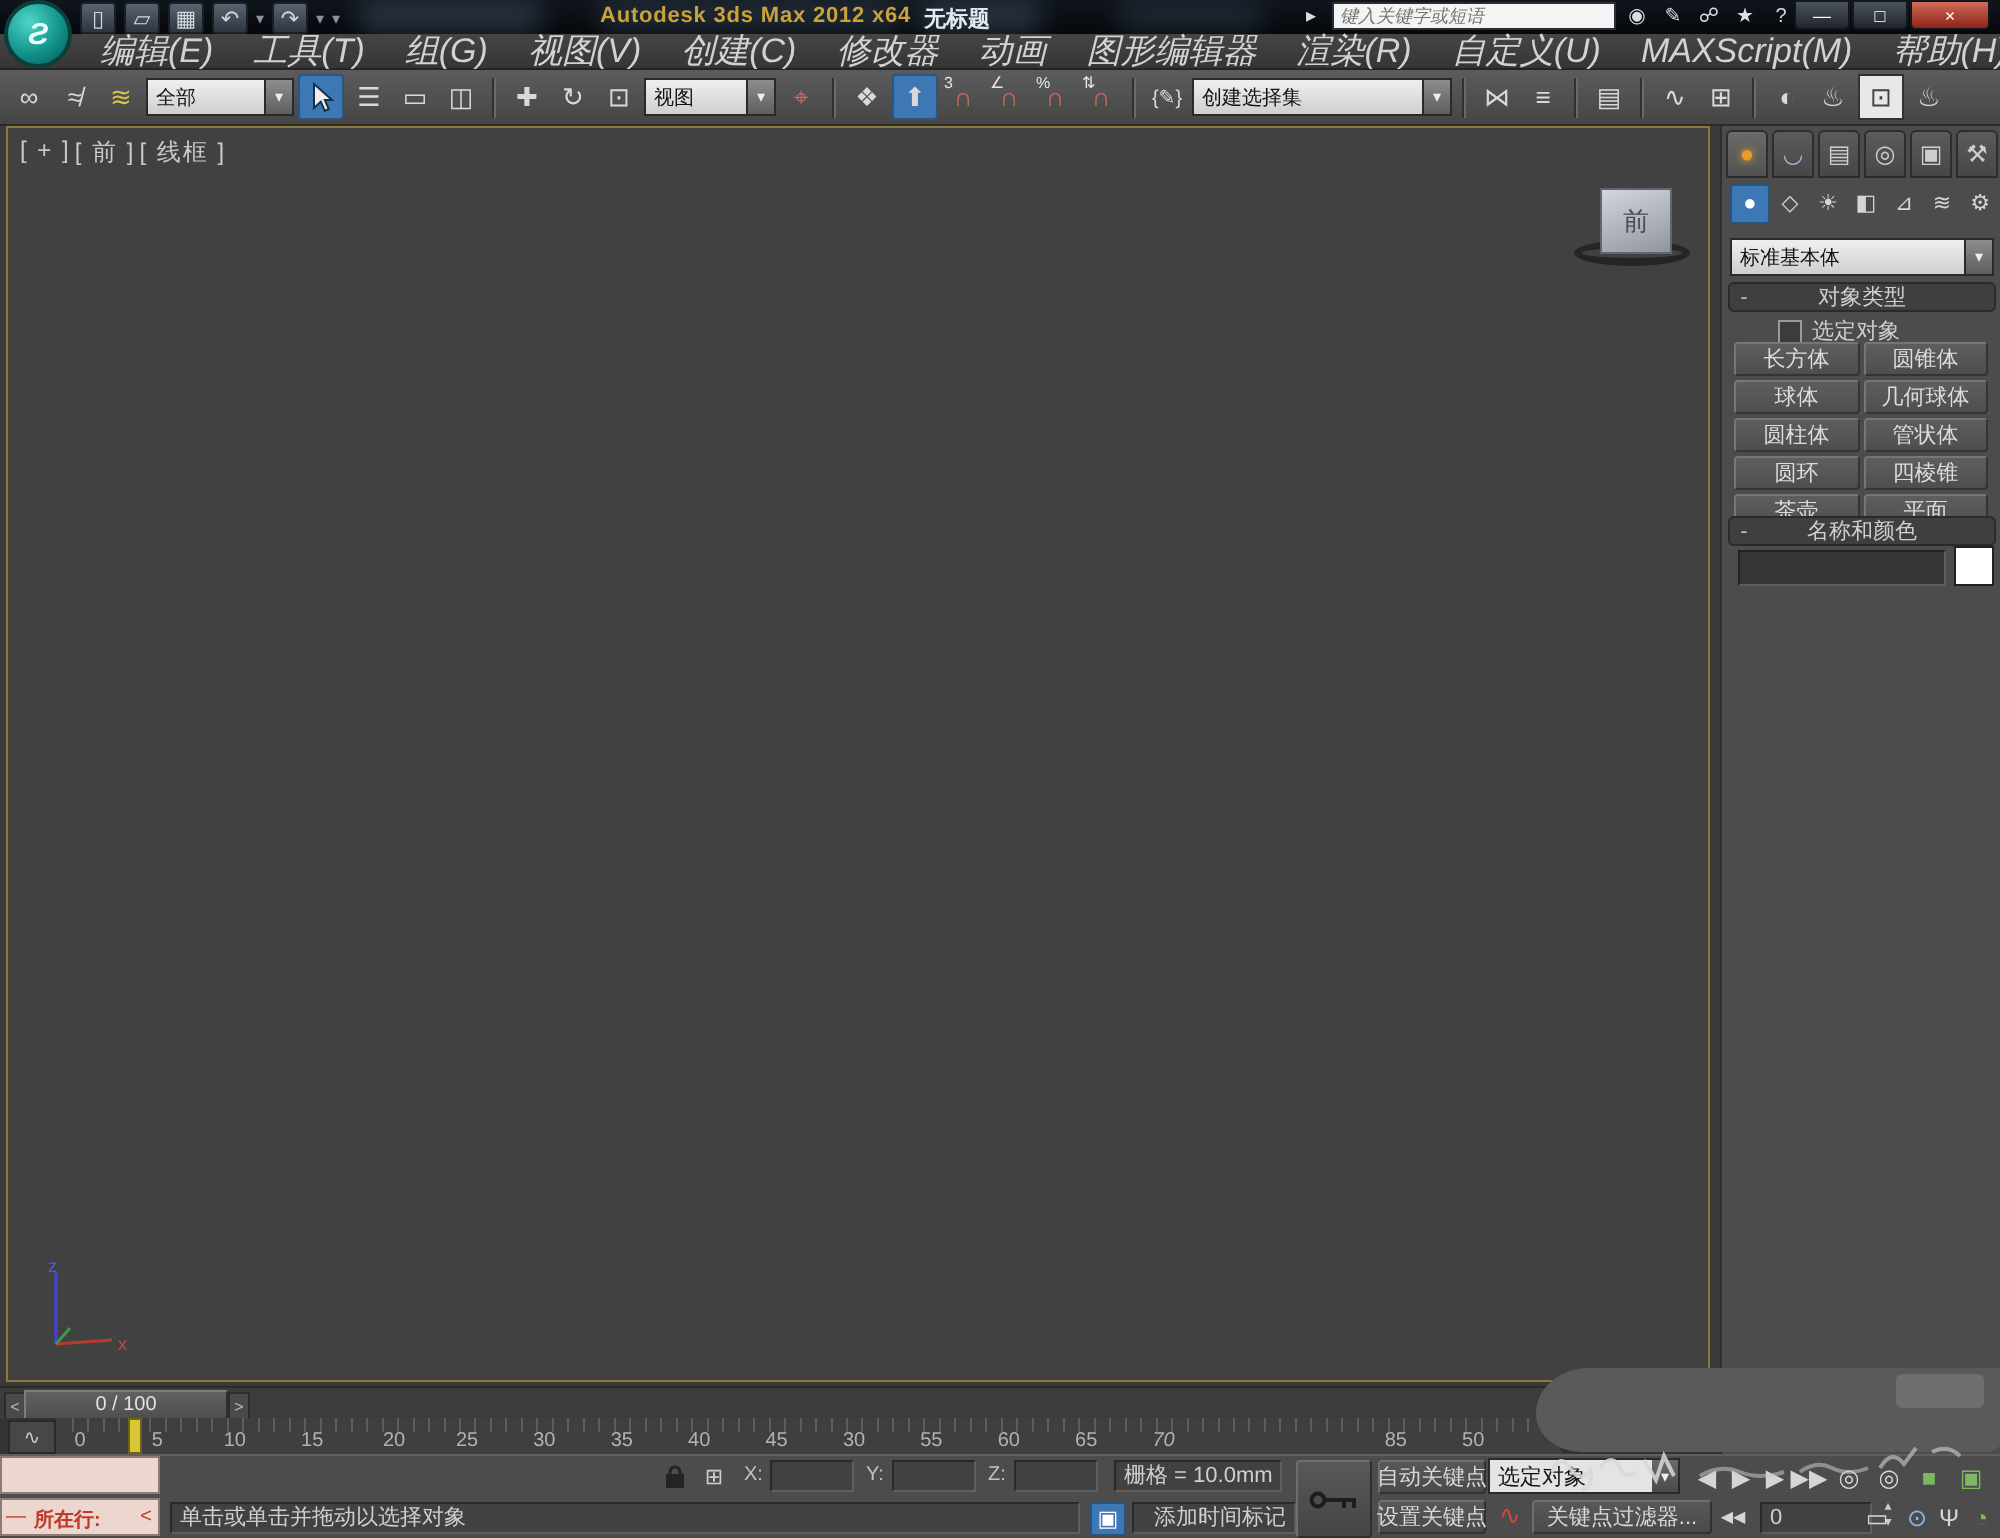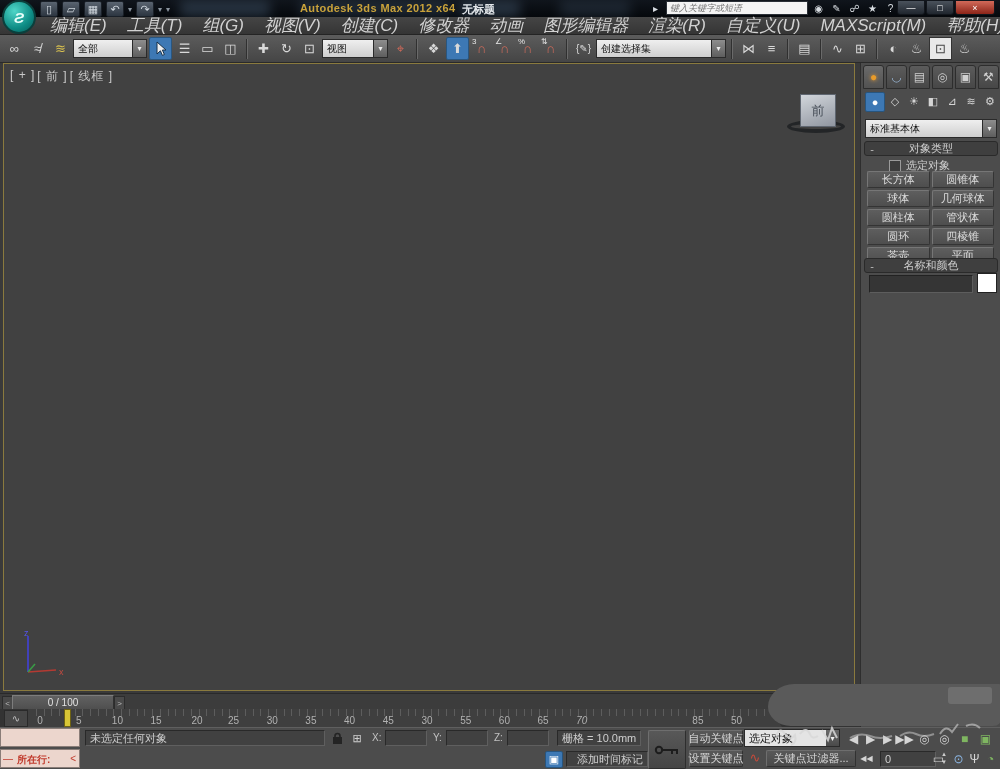--- a/index.html
+++ b/index.html
@@ -354,21 +354,20 @@
       <span class="tick-label" style="left: 592.5px; margin-top: 45px;">75</span>
       <span class="tick-label" style="left: 635px; margin-top: 36px;">80</span>
       <span class="tick-label" style="left: 669.9px;">85</span>
       <span class="tick-label" style="left: 708.6px;">50</span>
     </div>
 </div>
 
 <div id="statusbar">
   <div class="srow" style="top:0">
     <div class="pinkbox" style="left:0;top:1;width:80px;height:19px"></div>
-    <div class="sunken stext" style="left:85px;top:2px;width:240px">未选定任何对象</div>
     <span class="sicon" style="left:329px">
       <svg width="11" height="13" viewBox="0 0 11 13">
           <path d="M3 5 V4 a2.5 2.5 0 0 1 5 0 V5" fill="none" stroke="#242424" stroke-width="1.6"></path>
           <rect x="1" y="5" width="9" height="7" fill="#242424"></rect>
         </svg>
     </span>
     <span class="sicon" style="left:349px">⊞</span>
     <span class="slabel" style="left:372px">X:</span>
     <div class="sunken stext" style="left:385px;top:2px;width:42px"></div>
     <span class="slabel" style="left:433px">Y:</span>
@@ -389,20 +388,21 @@
     <span class="navico" style="left:936px">◎</span>
     <span class="navico green" style="left:956px">■</span>
     <span class="navico green" style="left:977px">▣</span>
   </div>
   <div class="srow" style="top:21px">
     <div class="pinkbox" style="left:0;top:0;width:80px;height:19px">
       <span style="position:absolute;left:2px;top:3px;color:#c03a2c;font-size:10px">—</span>
       <span style="position:absolute;left:16px;top:3px;color:#c03a2c;font-size:10px;font-weight:bold">所在行:</span>
       <span style="position:absolute;right:3px;top:3px;color:#c03a2c;font-size:10px">&lt;</span>
     </div>
+    <div class="sunken stext" style="left:85px;top:2px;width:455px">单击或单击并拖动以选择对象</div>
     <span class="sicon" style="left:545px;top:2px;background:#3d78b4;border:1px solid #28557e;border-radius:2px;color:#fff">▣</span>
     <div class="sunken stext" style="left:566px;top:2px;width:82px;text-align:right">添加时间标记</div>
     <div class="sbtn" style="left:689px;top:1px;width:54px">设置关键点</div>
     <span class="sicon" style="left:747px;top:1px;color:#c84a3a;font-size:13px">∿</span>
     <div class="sbtn" style="left:766px;top:1px;width:90px">关键点过滤器...</div>
     <span class="navico" style="left:858px;top:1px;font-size:8px">◀◀</span>
     <div class="sunken stext" style="left:880px;top:2px;width:56px">0</div>
     <span class="abs" style="left:939px;top:1px;width:10px;display:flex;flex-direction:column;align-items:center;line-height:8px;font-size:7px;color:#ccc">
       <span>▴</span>
       <span>▾</span>

